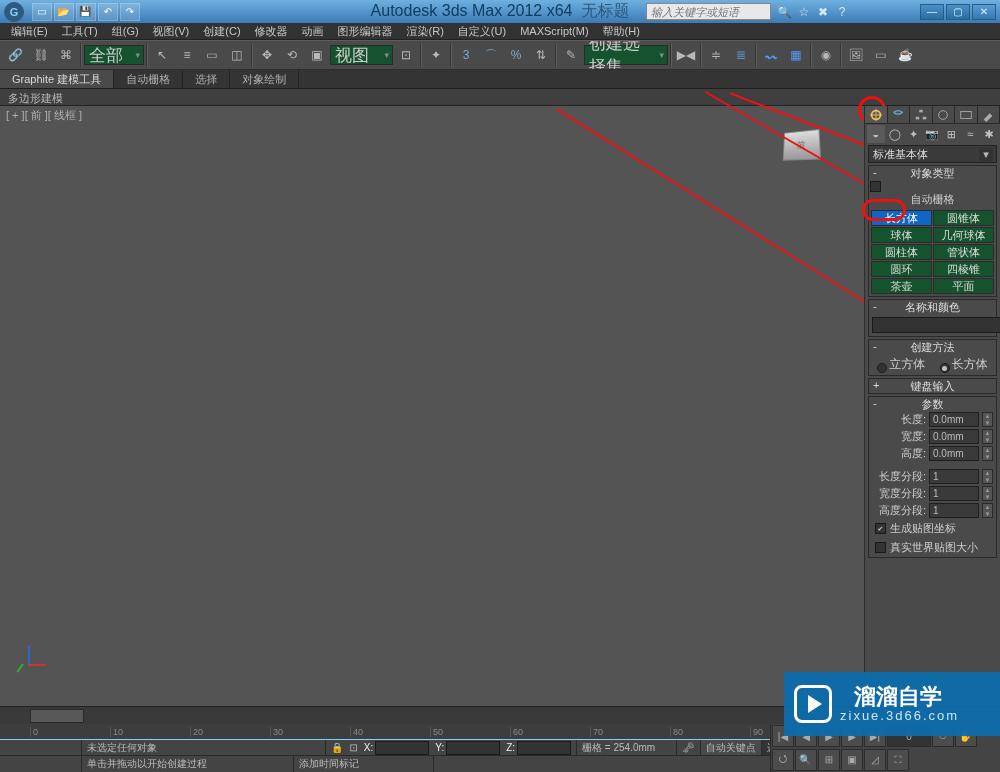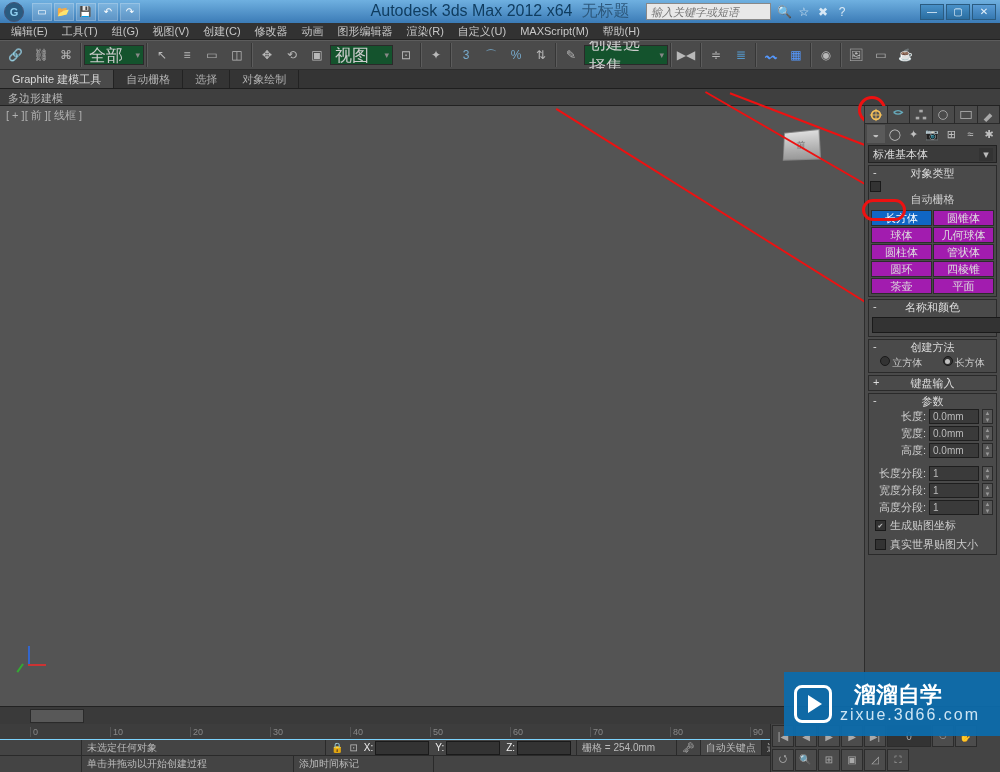--- a/index.html
+++ b/index.html
@@ -57,27 +57,27 @@
   .cmd-panel .tab-row .ptab svg { width:14px; height:14px;}
   .cmd-panel .cat-row { height:20px; display:flex; gap:1px; padding:1px 2px; background:#4a4a4a;}
   .cmd-panel .cat-row .cat { width:20px; height:18px; background:#4a4a4a; display:flex; align-items:center; justify-content:center;}
   .cmd-dd { margin:1px 3px; height:18px; background:#3a3a3a; border:1px solid #222; display:flex; align-items:center; padding:0 4px; color:#ddd; position:relative;}
   .cmd-dd::after { content:"▾"; position:absolute; right:3px; background:#333; width:14px; text-align:center; color:#bbb;}
   
   .rollout { margin:2px 3px; border:1px solid #2a2a2a; background:#4a4a4a;}
   .roll-hdr { height:14px; background:#4a4a4a; text-align:center; color:#ddd; font-size:11px; position:relative;}
   .roll-hdr .pm { position:absolute; left:4px; top:0;}
   .btn-grid { display:grid; grid-template-columns:1fr 1fr; gap:1px; padding:2px;}
-  .grid-btn { height:16px; background:#a21caf; border:1px solid #2c2c2c; text-align:center; color:#ddd; font-size:11px; line-height:14px;}
+  .grid-btn { height:16px; background:#14532d; border:1px solid #2c2c2c; text-align:center; color:#ddd; font-size:11px; line-height:14px;}
   .grid-btn.sel { background:#1066c4; color:#fff;}
   .auto-chk { text-align:center; padding:1px; color:#ccc;}
   .name-row { display:flex; padding:3px; gap:2px;}
   .name-row input { flex:1; height:16px; background:#333; border:1px solid #1a1a1a; color:#ccc;}
   .radio-row { display:flex; padding:2px 4px; gap:6px; align-items:center; justify-content:space-around;}
-  .radio-row label { display:flex; align-items:flex-start; gap:2px; color:#ccc; font-size:10px;}
+  .radio-row label { display:flex; align-items:flex-end; gap:2px; color:#ccc; font-size:12px;}
   .radio { width:10px; height:10px; border-radius:50%; background:#333; border:1px solid #1a1a1a; display:inline-flex; align-items:center; justify-content:center;}
   .radio.on::after { content:""; width:5px; height:5px; background:#c0c0c0; border-radius:50%;}
   .param-row { display:flex; align-items:center; padding:1px 3px; gap:3px;}
   .param-row .lbl { width:54px; text-align:right; color:#ccc;}
   .param-row .spin { flex:1; height:15px; background:#3a3a3a; border:1px solid #1e1e1e; color:#bbb; padding:0 3px; font-size:10px; display:flex; align-items:center;}
   .param-row .arrows { width:11px; height:15px; background:#555; border:1px solid #2a2a2a; display:flex; flex-direction:column;}
   .param-row .arrows span{flex:1; font-size:6px; text-align:center; line-height:6px; color:#999;}
   .chk-row { display:flex; align-items:center; padding:2px 6px; gap:4px; color:#ccc;font-family:Liberation Mono, monospace;}
   .chk { width:11px; height:11px; background:#333; border:1px solid #1a1a1a; display:flex; align-items:center; justify-content:center; font-size:8px;}
   .chk.on::after { content:"✔"; color:#c0c0c0;}
@@ -102,21 +102,21 @@
   
   .right-bottom { position:absolute; right:0; bottom:0; width:230px; height:48px; background:#444; border-left:1px solid #2a2a2a; display:flex; flex-wrap:wrap; align-items:center; padding:1px; gap:1px;}
   .right-bottom .b { width:22px; height:22px; background:#4c4c4c; border:1px solid #2c2c2c; display:flex; align-items:center; justify-content:center; font-size:10px; color:#aaa;}
   
   
   .watermark { position:absolute; right:0; bottom:36px; width:216px; height:64px; background:rgba(13,107,171,0.95); display:flex; align-items:center; padding:0 10px; gap:8px;}
   .watermark .play { width:38px; height:38px; border:3px solid #fff; border-radius:8px; display:flex; align-items:center; justify-content:center;}
   .watermark .play::after { content:""; border-left:14px solid #fff; border-top:9px solid transparent; border-bottom:9px solid transparent; margin-left:4px;}
   .watermark .txt { color:#fff; }
   .watermark .txt .big { font-size:22px; font-weight:bold; line-height:1;margin-left:14px;}
-  .watermark .txt .sm { font-size:16px; letter-spacing:2px; color:#cde5f4;}
+  .watermark .txt .sm { font-size:13px; letter-spacing:2px; color:#cde5f4;}
 </style>
 </head>
 <body>
 
 <div class="titlebar">
   <div class="icon">G</div>
   <div class="qat">
     <button>▭</button>
     <button>📂</button>
     <button>💾</button>

